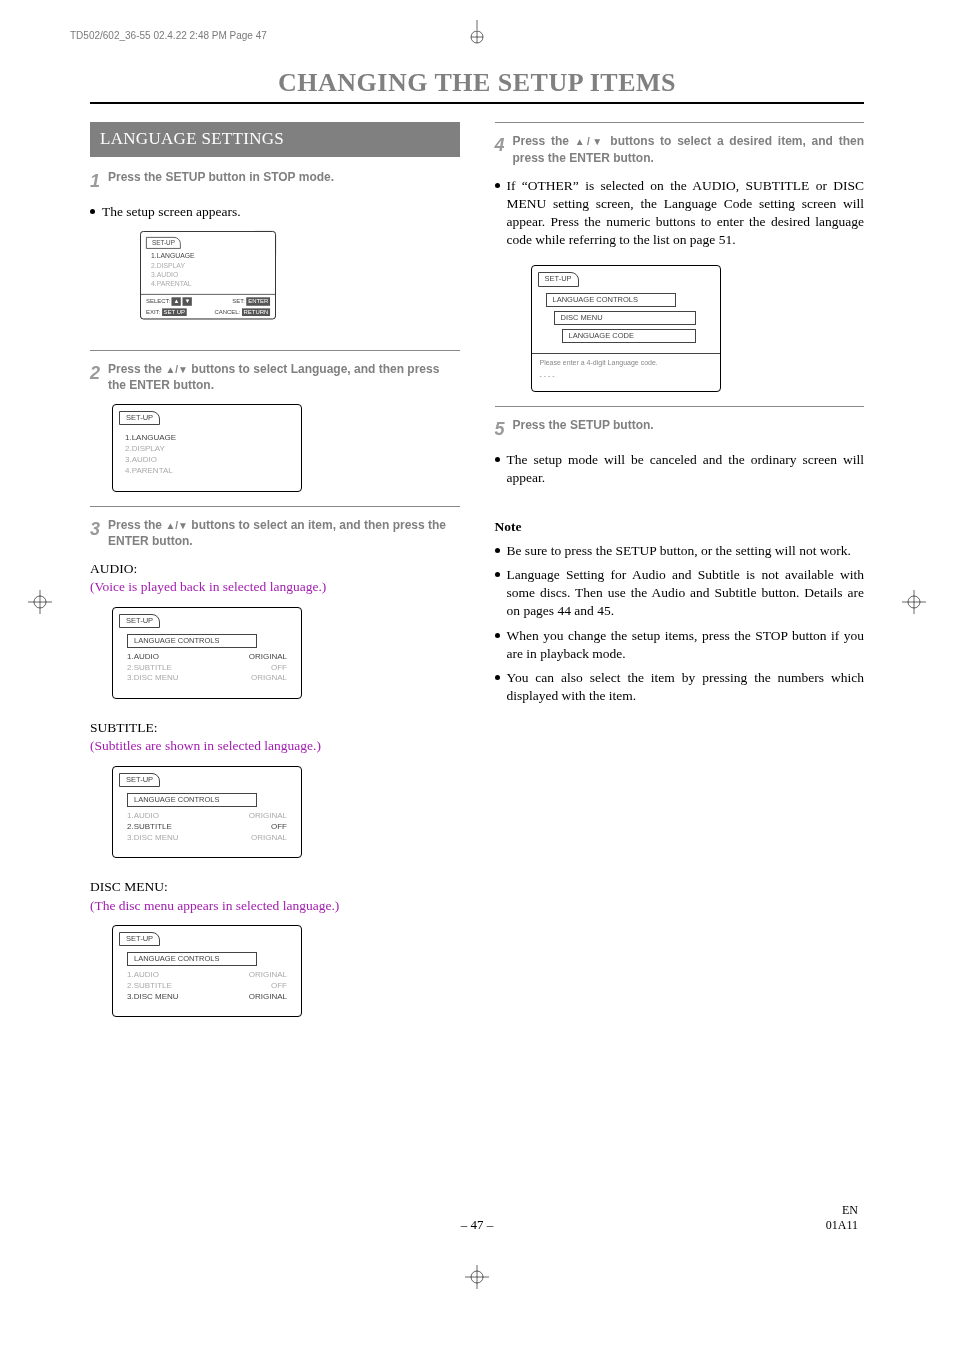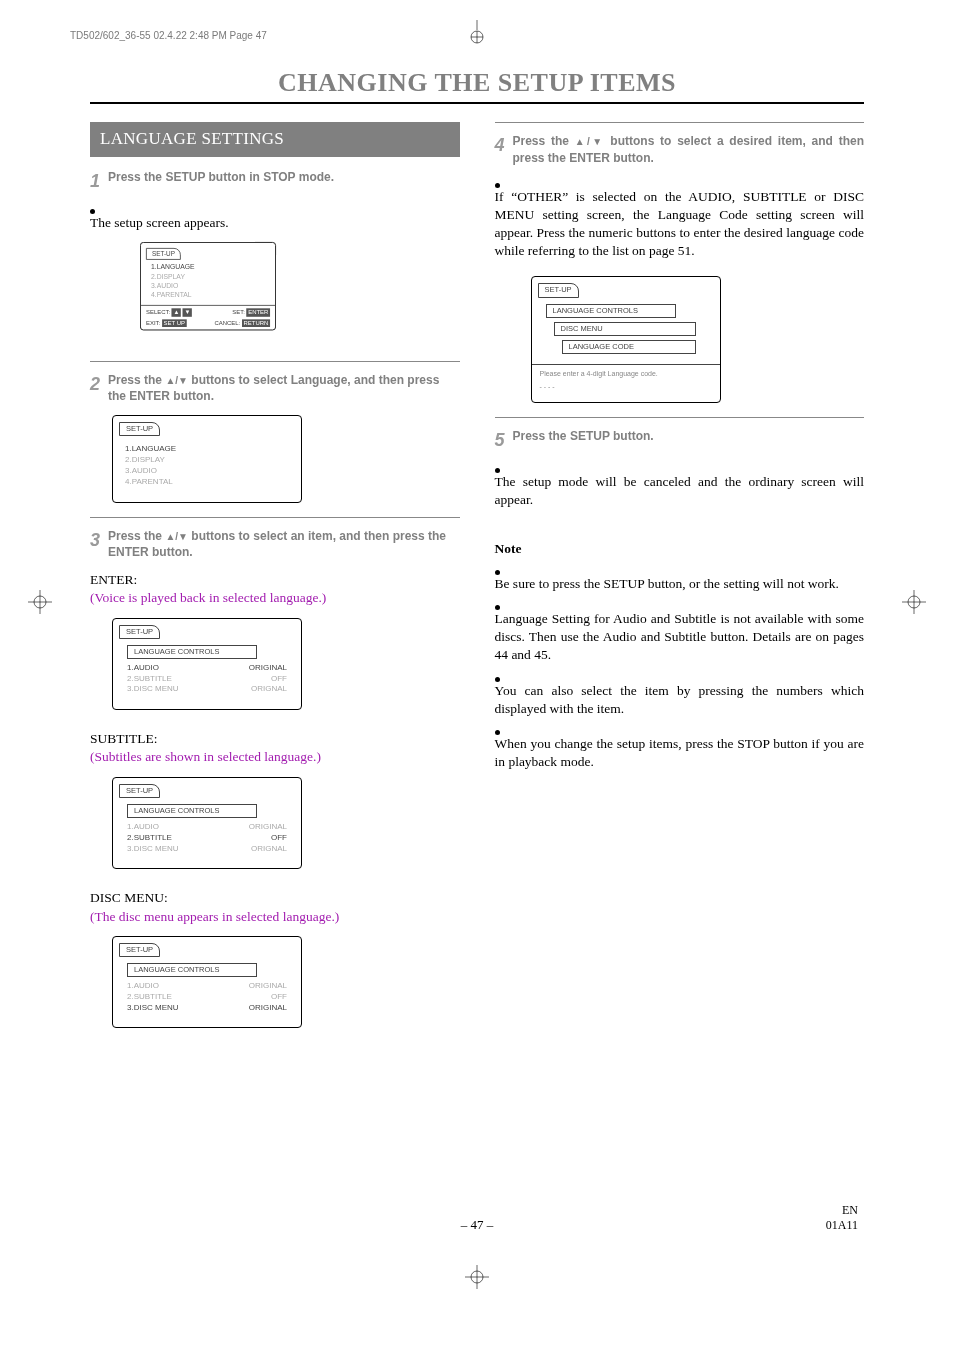--- a/index.html
+++ b/index.html
@@ -14,21 +14,21 @@
   .reg svg { display:block; }
   .main-title { text-align: center; font-size: 26px; color: #808080; letter-spacing: 0.5px; margin-top: 40px; border-bottom: 2px solid #000; padding-bottom: 4px; font-family: "Times New Roman", serif; }
   .columns { display: flex; gap: 35px; margin-top: 18px; }
   .col { flex: 1; font-size: 13px; line-height: 1.35; }
   .section-bar { background: #808080; color: #fff; font-size: 17px; padding: 6px 10px; font-family: "Times New Roman", serif; letter-spacing: 0.3px; margin-bottom: 12px; }
   .step { margin: 10px 0; }
   .step .num { font-size: 18px; color: #9a9a9a; font-style: italic; font-weight: bold; font-family: Arial, sans-serif; margin-right: 8px; }
   .step .txt { font-size: 12px; color: #808080; font-weight: bold; font-family: Arial, sans-serif; }
   .hr-step { border: none; border-top: 1px solid #888; margin: 14px 0 4px 0; }
   .body-text { font-size: 13.5px; color: #000; font-family: "Times New Roman", serif; }
-  .bullet-row { display: flex; align-items: flex-start; margin: 6px 0; flex-direction: column; }
+  .bullet-row { display: flex; align-items: flex-start; margin: 6px 0; }
   .bullet-dot { width: 5px; height: 5px; background: #000; border-radius: 50%; margin: 6px 7px 0 0; flex-shrink: 0; }
   .bullet-txt { flex: 1; text-align: justify; }
   .osd { border: 1px solid #000; border-radius: 4px; width: 190px; padding: 0; margin: 10px 0 10px 22px; font-family: Arial, sans-serif; font-size: 8px; color: #444; }
   .osd-inner { padding: 6px; }
   .osd-title { border: 1px solid #444; display: inline-block; padding: 1px 6px; font-size: 7.5px; margin-bottom: 4px; border-radius: 0 8px 0 0; }
   .osd-sub { border: 1px solid #444; padding: 1px 6px; font-size: 7.5px; margin: 2px 0 4px 8px; display: block; width: 130px; }
   .osd-sub2 { margin-left: 16px; width: 142px; }
   .osd-sub3 { margin-left: 24px; width: 134px; }
   .osd-row { display: flex; justify-content: space-between; padding: 0 8px; }
   .osd-note { color: #888; padding: 4px 8px; font-size: 7px; }
@@ -116,21 +116,21 @@
           </div>
         </div>
       </div>
 
       <hr class="hr-step">
       <div class="step step-flex">
         <span class="num">3</span>
         <span class="txt"><span>Press the </span><span class="tri">▲/▼</span><span> buttons to select an item, and then press the ENTER button.</span></span>
       </div>
 
-      <div class="label-head">ENTER:</div>
+      <div class="label-head">AUDIO:</div>
       <div class="sub-caption">(Voice is played back in selected language.)</div>
       <div class="osd">
         <div class="osd-inner">
           <div class="osd-title">SET-UP</div>
           <div class="osd-sub">LANGUAGE CONTROLS</div>
           <div class="osd-row">
               <span>1.AUDIO</span>
               <span>ORIGINAL</span>
             </div>
           <div class="osd-row" style="color:#aaa">
@@ -229,25 +229,25 @@
       <div class="bullet-row">
         <div class="bullet-dot"></div>
         <div class="body-text bullet-txt just">Be sure to press the SETUP button, or the setting will not work.</div>
       </div>
       <div class="bullet-row">
         <div class="bullet-dot"></div>
         <div class="body-text bullet-txt just">Language Setting for Audio and Subtitle is not available with some discs. Then use the Audio and Subtitle button. Details are on pages 44 and 45.</div>
       </div>
       <div class="bullet-row">
         <div class="bullet-dot"></div>
+        <div class="body-text bullet-txt just">When you change the setup items, press the STOP button if you are in playback mode.</div>
+      </div>
+      <div class="bullet-row">
+        <div class="bullet-dot"></div>
         <div class="body-text bullet-txt just">You can also select the item by pressing the numbers which displayed with the item.</div>
-      </div>
-      <div class="bullet-row">
-        <div class="bullet-dot"></div>
-        <div class="body-text bullet-txt just">When you change the setup items, press the STOP button if you are in playback mode.</div>
       </div>
 
     </div>
   </div>
 
   <div class="pg-num">– 47 –</div>
   <div class="pg-en">
     <div>EN</div>
     <div>01A11</div>
   </div>

